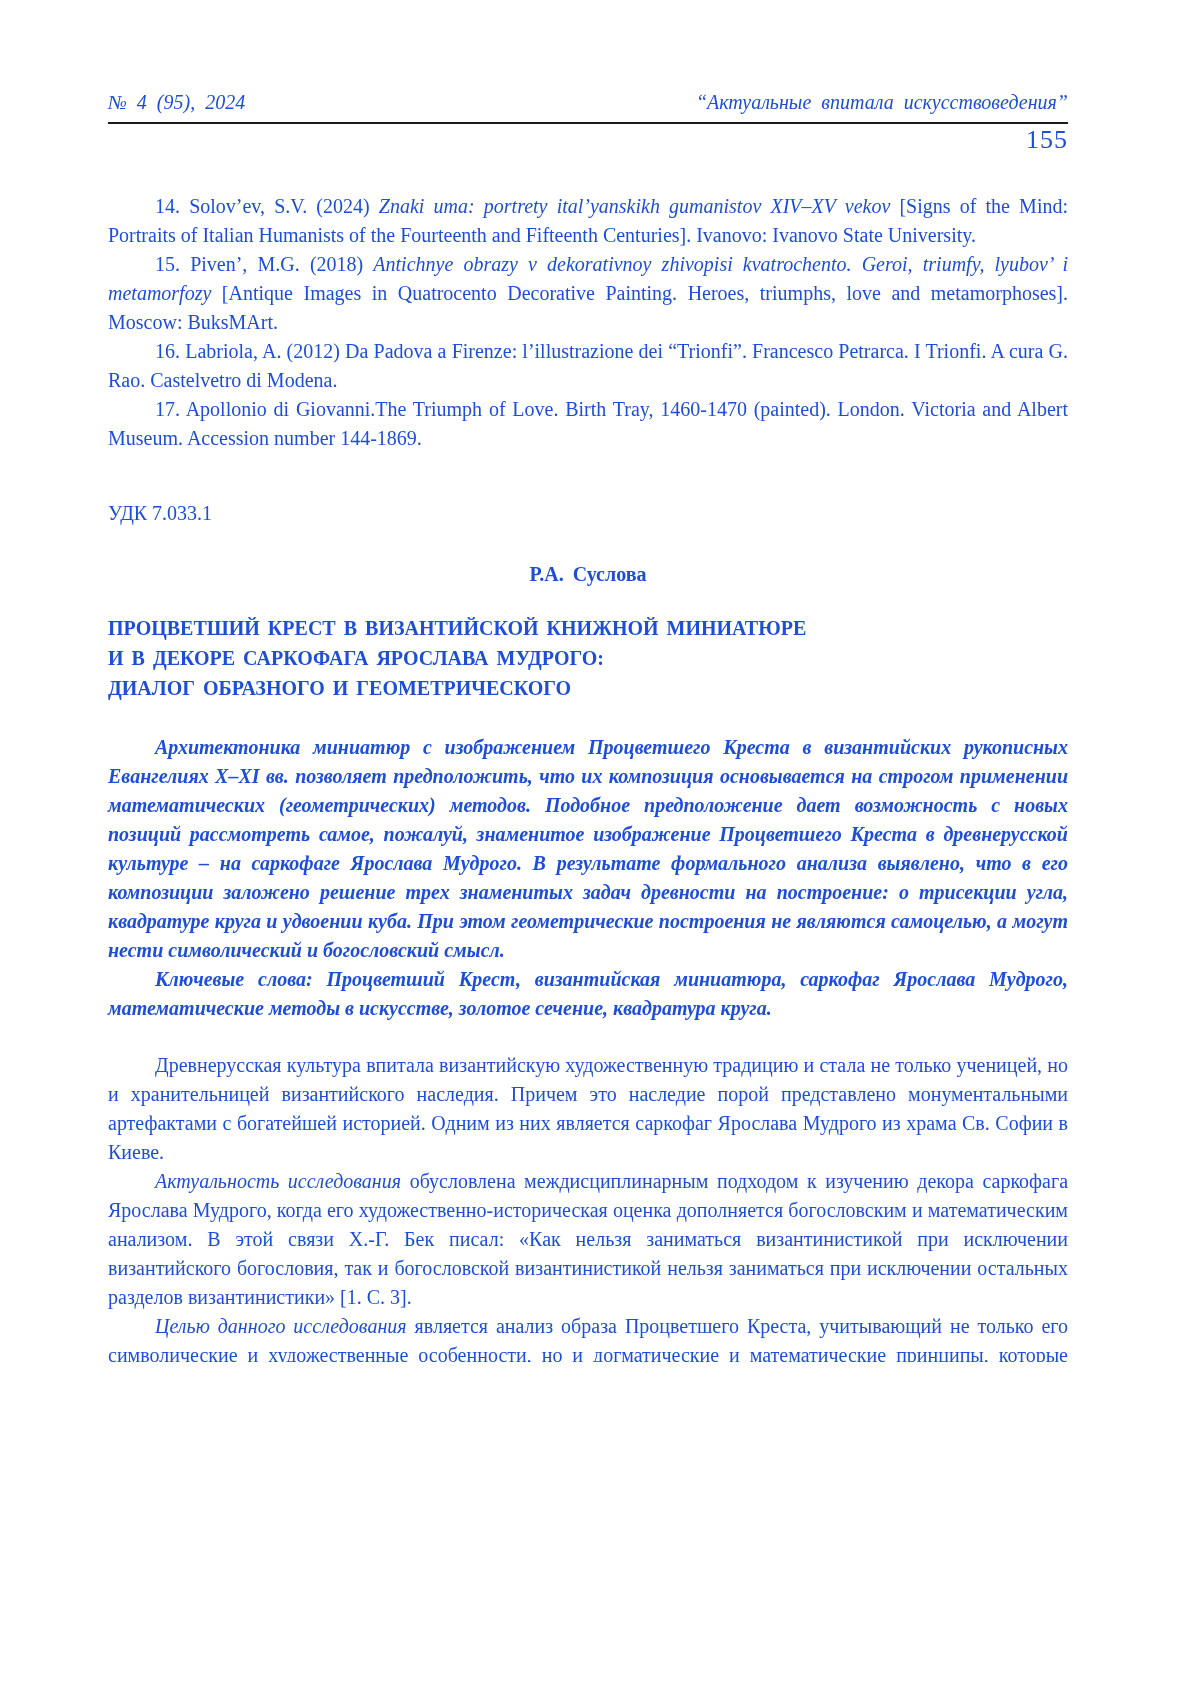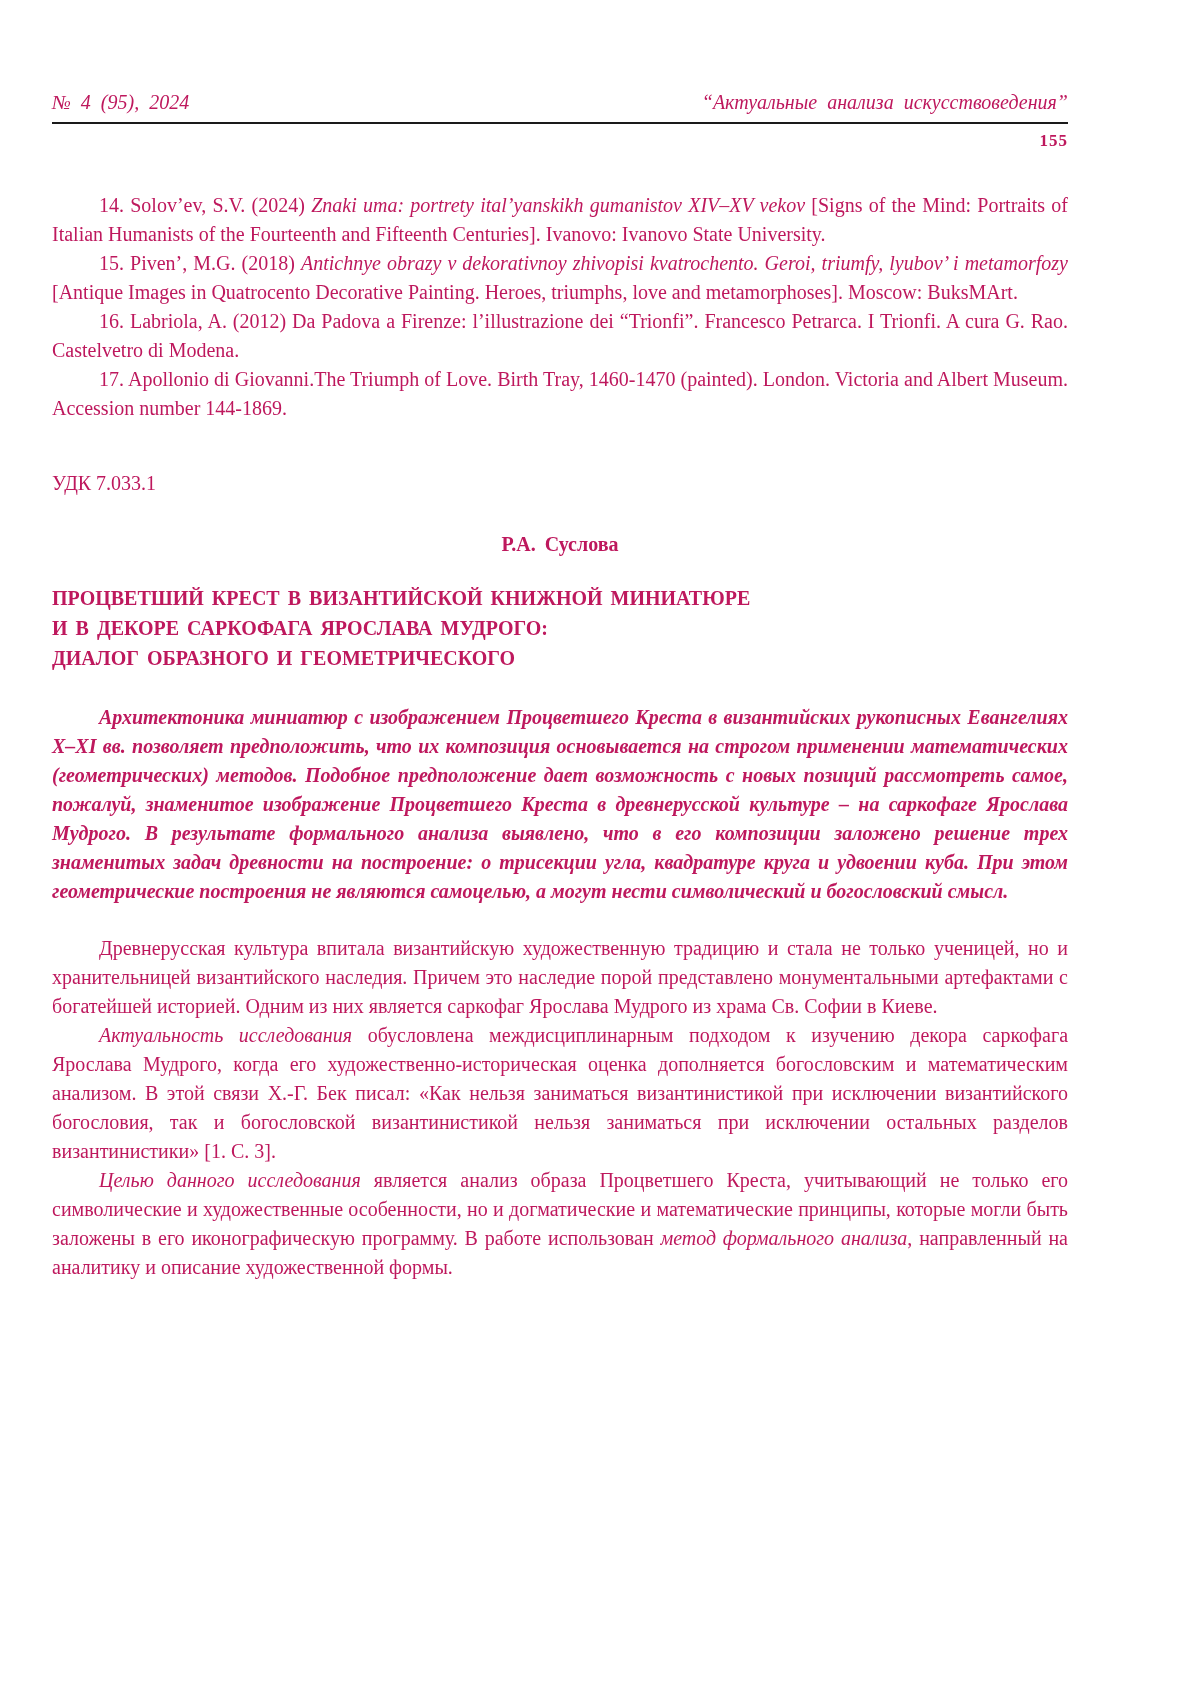--- a/index.html
+++ b/index.html
@@ -2,45 +2,45 @@
 <html lang="ru"><head>
 <meta charset="utf-8">
 <style>
   html, body { margin: 0; padding: 0; background: #ffffff; }
   .page {
     position: relative;
     width: 1200px;
     height: 1362px;
     box-sizing: border-box;
     margin: 0 auto;
-    padding: 88px 132px 40px 52px;
+    padding: 88px 132px 40px 108px;
     background: #ffffff;
-    color: #be185d;
+    color: #1d4ed8;
     font-family: "Liberation Serif", "DejaVu Serif", serif;
     font-size: 20px;
     line-height: 29px;
     overflow: hidden;
   }
   
   .running-head {
     display: flex;
     justify-content: space-between;
     align-items: flex-end;
     font-style: italic;
     word-spacing: 5px;
     padding-bottom: 5px;
     border-bottom: 2.5px solid #1a1a1a;
   }
   .folio-row {
     text-align: right;
     margin-top: 1px;
   }
   .folio {
-    font-weight: bold;
-    font-size: 17px;
+    font-weight: normal;
+    font-size: 26px;
     letter-spacing: 1px;
   }
   
   .references { margin-top: 36px; }
   .references p,
   .abstract p,
   .body p {
     margin: 0;
     text-align: justify;
     text-indent: 47px;
@@ -65,21 +65,21 @@
   .body { margin-top: 28px; }
   .i { font-style: italic; }
 </style>
 </head>
 <body>
 
 <div class="page">
 
   <div class="running-head">
     <span>№ 4 (95), 2024</span>
-    <span>“Актуальные анализа искусствоведения”</span>
+    <span>“Актуальные впитала искусствоведения”</span>
   </div>
   <div class="folio-row">
     <span class="folio">155</span>
   </div>
 
   <div class="references">
     <p><span>14. Solov’ev, S.V. (2024) </span><span class="i">Znaki uma: portrety ital’yanskikh gumanistov XIV–XV vekov</span><span> [Signs of the Mind: Portraits of Italian Humanists of the Fourteenth and Fifteenth Centuries]. Ivanovo: Ivanovo State University.</span></p>
     <p><span>15. Piven’, M.G. (2018) </span><span class="i">Antichnye obrazy v dekorativnoy zhivopisi kvatrochento. Geroi, triumfy, lyubov’ i metamorfozy</span><span> [Antique Images in Quatrocento Decorative Painting. Heroes, triumphs, love and metamorphoses]. Moscow: BuksMArt.</span></p>
     <p><span>16. Labriola, A. (2012) Da Padova a Firenze: l’illustrazione dei “Trionfi”. Francesco Petrarca. I Trionfi. A cura G. Rao. Castelvetro di Modena.</span></p>
     <p><span>17. Apollonio di Giovanni.The Triumph of Love. Birth Tray, 1460-1470 (painted). London. Victoria and Albert Museum. Accession number 144-1869.</span></p>
@@ -92,20 +92,21 @@
   <div class="author">Р.А. Суслова</div>
 
   <div class="title">
     <div>ПРОЦВЕТШИЙ КРЕСТ В ВИЗАНТИЙСКОЙ КНИЖНОЙ МИНИАТЮРЕ</div>
     <div>И В ДЕКОРЕ САРКОФАГА ЯРОСЛАВА МУДРОГО:</div>
     <div>ДИАЛОГ ОБРАЗНОГО И ГЕОМЕТРИЧЕСКОГО</div>
   </div>
 
   <div class="abstract">
     <p>Архитектоника миниатюр с изображением Процветшего Креста в византийских рукописных Евангелиях X–XI вв. позволяет предположить, что их композиция основывается на строгом применении математических (геометрических) методов. Подобное предположение дает возможность с новых позиций рассмотреть самое, пожалуй, знаменитое изображение Процветшего Креста в древнерусской культуре – на саркофаге Ярослава Мудрого. В результате формального анализа выявлено, что в его композиции заложено решение трех знаменитых задач древности на построение: о трисекции угла, квадратуре круга и удвоении куба. При этом геометрические построения не являются самоцелью, а могут нести символический и богословский смысл.</p>
+    <p>Ключевые слова: Процветший Крест, византийская миниатюра, саркофаг Ярослава Мудрого, математические методы в искусстве, золотое сечение, квадратура круга.</p>
   </div>
 
   <div class="body">
     <p><span>Древнерусская культура впитала византийскую художественную традицию и стала не только ученицей, но и хранительницей византийского наследия. Причем это наследие порой представлено монументальными артефактами с богатейшей историей. Одним из них является саркофаг Ярослава Мудрого из храма Св. Софии в Киеве.</span></p>
     <p><span class="i">Актуальность исследования</span><span> обусловлена междисциплинарным подходом к изучению декора саркофага Ярослава Мудрого, когда его художественно-историческая оценка дополняется богословским и математическим анализом. В этой связи Х.-Г. Бек писал: «Как нельзя заниматься византинистикой при исключении византийского богословия, так и богословской византинистикой нельзя заниматься при исключении остальных разделов византинистики» [1. С. 3].</span></p>
     <p><span class="i">Целью данного исследования</span><span> является анализ образа Процветшего Креста, учитывающий не только его символические и художественные особенности, но и догматические и математические принципы, которые могли быть заложены в его иконографическую программу. В работе использован </span><span class="i">метод формального анализа</span><span>, направленный на аналитику и описание художественной формы.</span></p>
   </div>
 
 </div>
 

